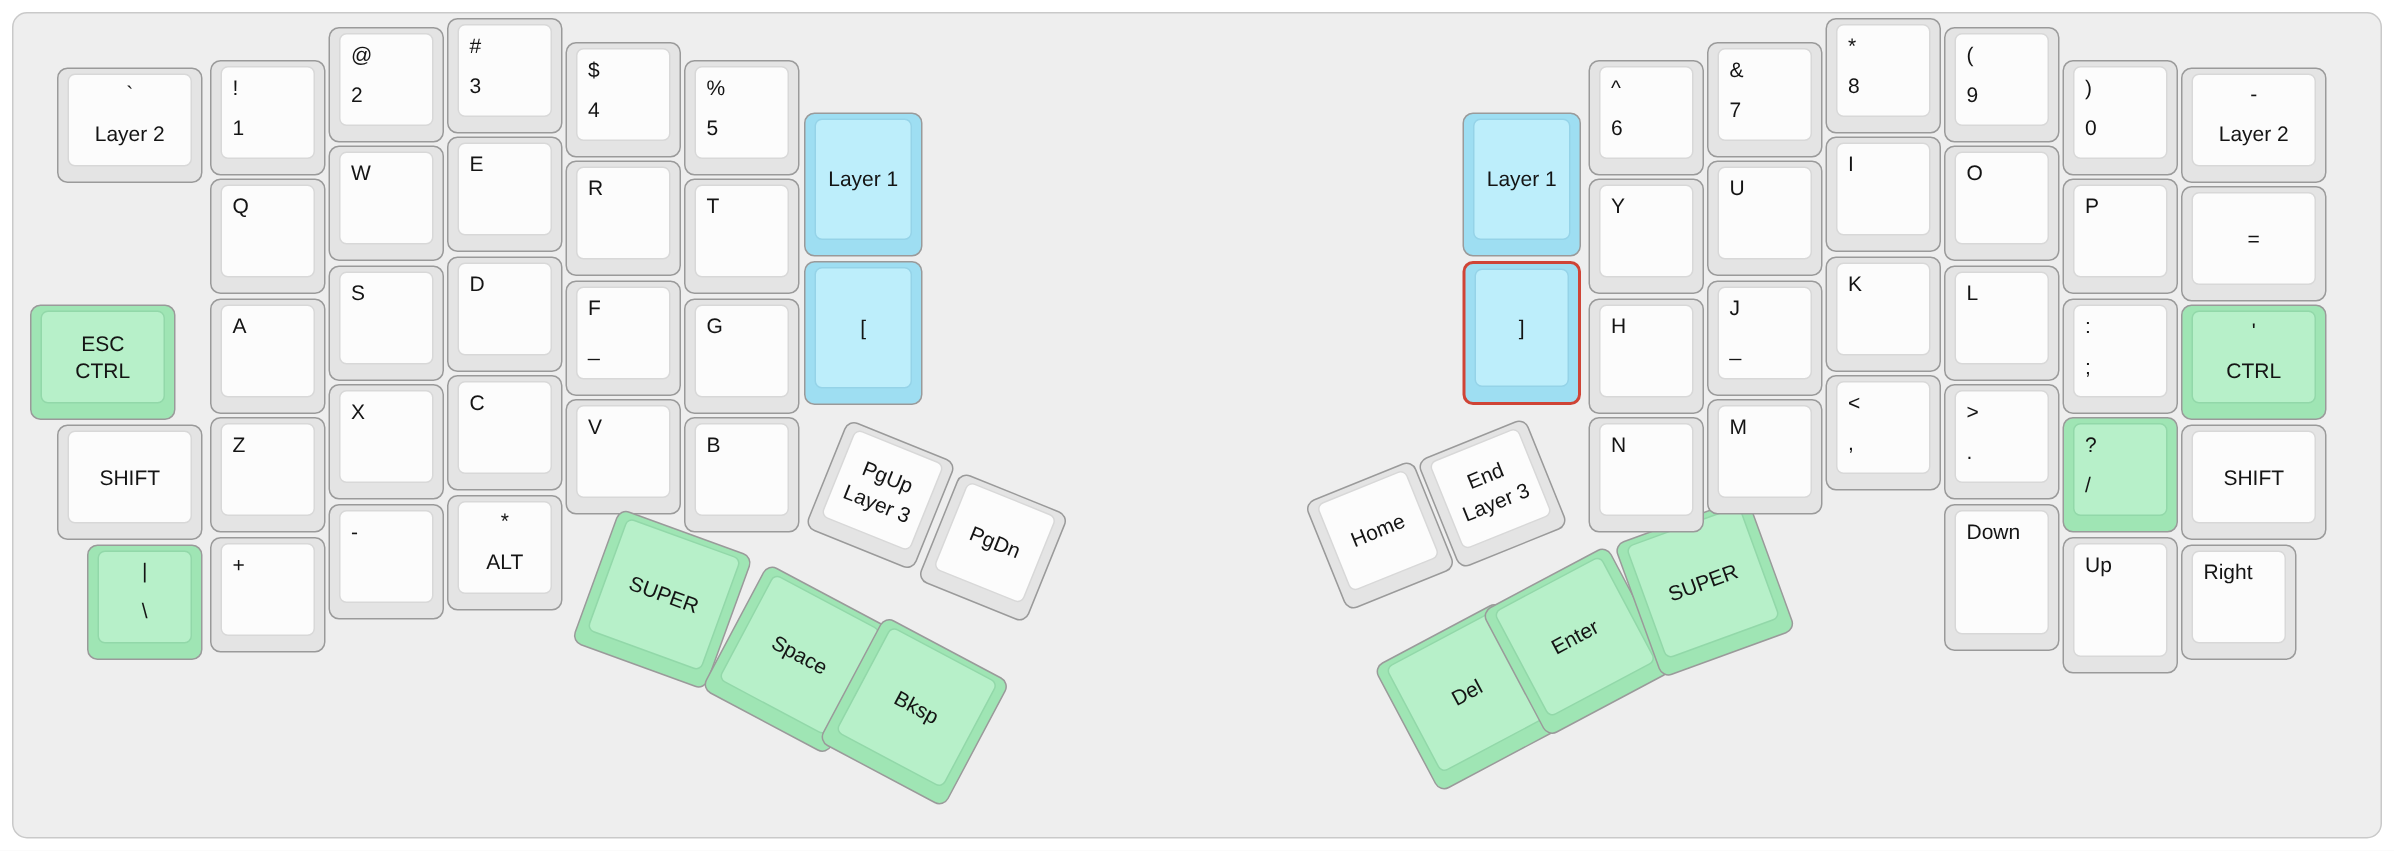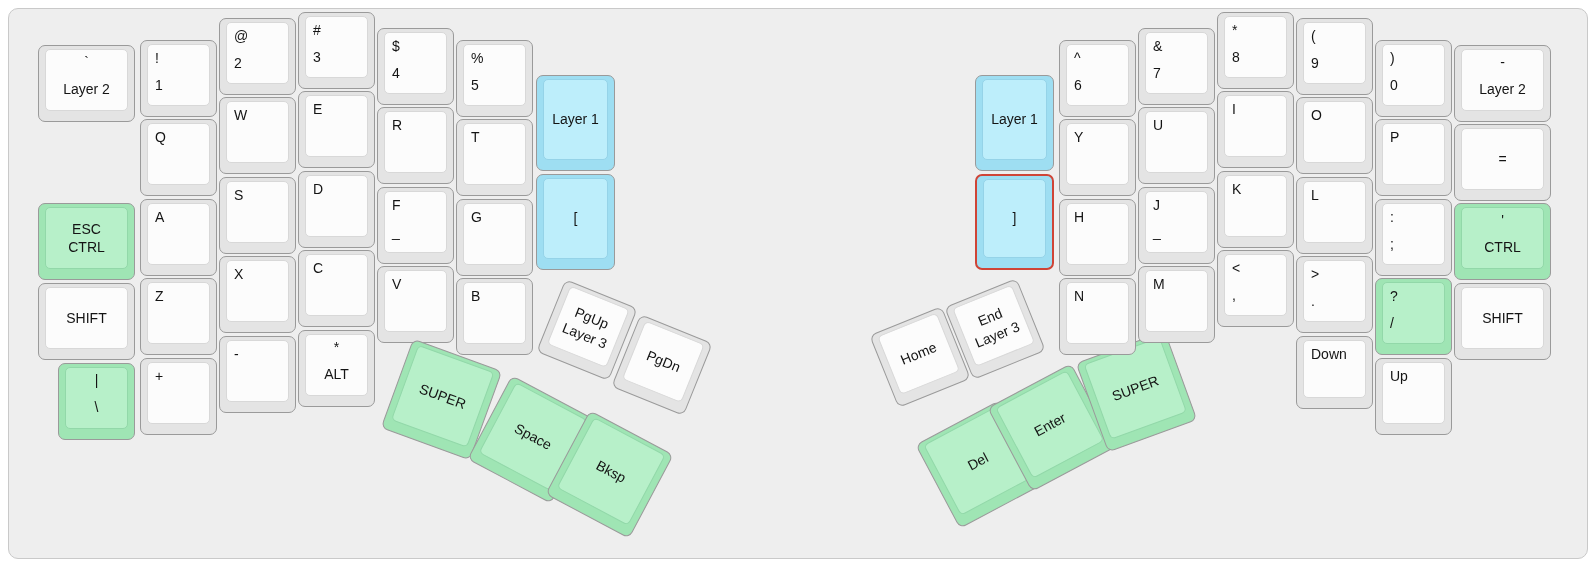--- a/index.html
+++ b/index.html
@@ -31,21 +31,21 @@
 <body>
 
 <div class="board"></div>
 <div id="keys">
     <div class="key white" style="left: 38px; top: 45px; width: 97px; height: 77px;">
       <div class="keytop tc">
         <span class="legend l0">`</span>
         <span class="legend l1">Layer 2</span>
       </div>
     </div>
-    <div class="key green" style="left: 38px; top: 203px; width: 97px; height: 77px;">
+    <div class="key green" style="left: 20px; top: 203px; width: 97px; height: 77px;">
       <div class="keytop c">
         <span class="legend l0">ESC</span>
         <span class="legend l1">CTRL</span>
       </div>
     </div>
     <div class="key white" style="left: 38px; top: 283px; width: 97px; height: 77px;">
       <div class="keytop c">
         <span class="legend l0">SHIFT</span>
       </div>
     </div>
@@ -329,21 +329,21 @@
       <div class="keytop tl">
         <span class="legend l0">L</span>
       </div>
     </div>
     <div class="key white" style="left: 1296px; top: 256px; width: 77px; height: 77px;">
       <div class="keytop tl">
         <span class="legend l0">&gt;</span>
         <span class="legend l1">.</span>
       </div>
     </div>
-    <div class="key white" style="left: 1296px; top: 336px; width: 77px; height: 73px;">
+    <div class="key white" style="left: 1296px; top: 336px; width: 77px; height: 98px;">
       <div class="keytop tl">
         <span class="legend l0">Down</span>
       </div>
     </div>
     <div class="key white" style="left: 1375px; top: 40px; width: 77px; height: 77px;">
       <div class="keytop tl">
         <span class="legend l0">)</span>
         <span class="legend l1">0</span>
       </div>
     </div>
@@ -357,21 +357,21 @@
         <span class="legend l0">:</span>
         <span class="legend l1">;</span>
       </div>
     </div>
     <div class="key green" style="left: 1375px; top: 278px; width: 77px; height: 77px;">
       <div class="keytop tl">
         <span class="legend l0">?</span>
         <span class="legend l1">/</span>
       </div>
     </div>
-    <div class="key white" style="left: 1375px; top: 358px; width: 77px; height: 77px;">
+    <div class="key white" style="left: 1375px; top: 358px; width: 77px; height: 91px;">
       <div class="keytop tl">
         <span class="legend l0">Up</span>
       </div>
     </div>
     <div class="key white" style="left: 1454px; top: 45px; width: 97px; height: 77px;">
       <div class="keytop tc">
         <span class="legend l0">-</span>
         <span class="legend l1">Layer 2</span>
       </div>
     </div>
@@ -384,13 +384,18 @@
       <div class="keytop tc">
         <span class="legend l0">'</span>
         <span class="legend l1">CTRL</span>
       </div>
     </div>
     <div class="key white" style="left: 1454px; top: 283px; width: 97px; height: 77px;">
       <div class="keytop c">
         <span class="legend l0">SHIFT</span>
       </div>
     </div>
+    <div class="key white" style="left: 1454px; top: 363px; width: 77px; height: 77px;">
+      <div class="keytop tl">
+        <span class="legend l0">Right</span>
+      </div>
+    </div>
   </div>
 
 </body></html>

